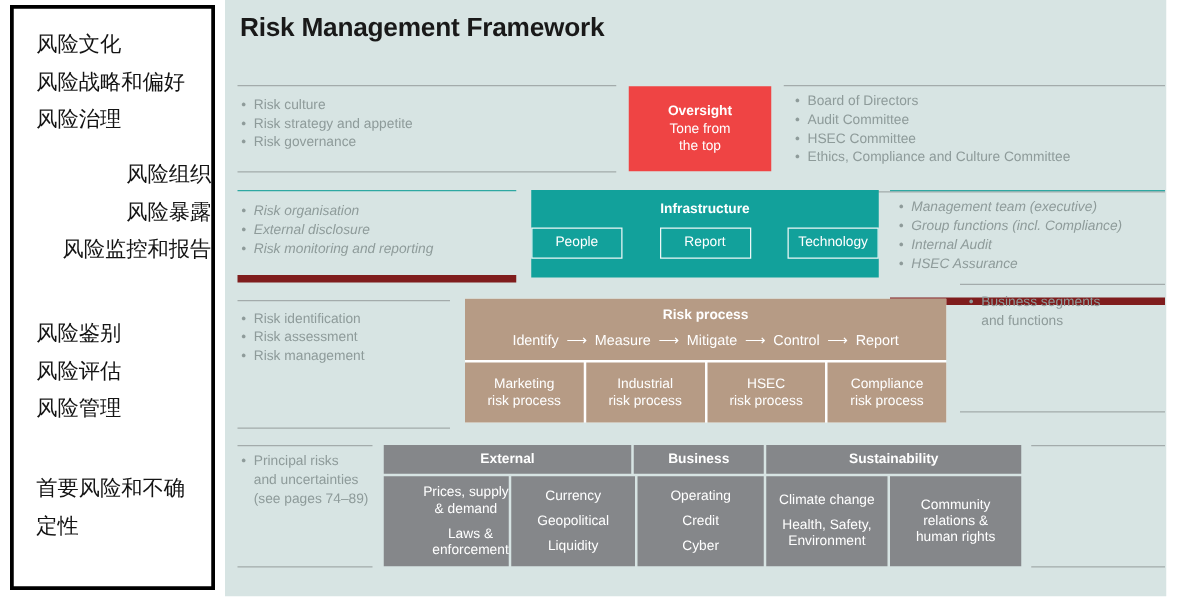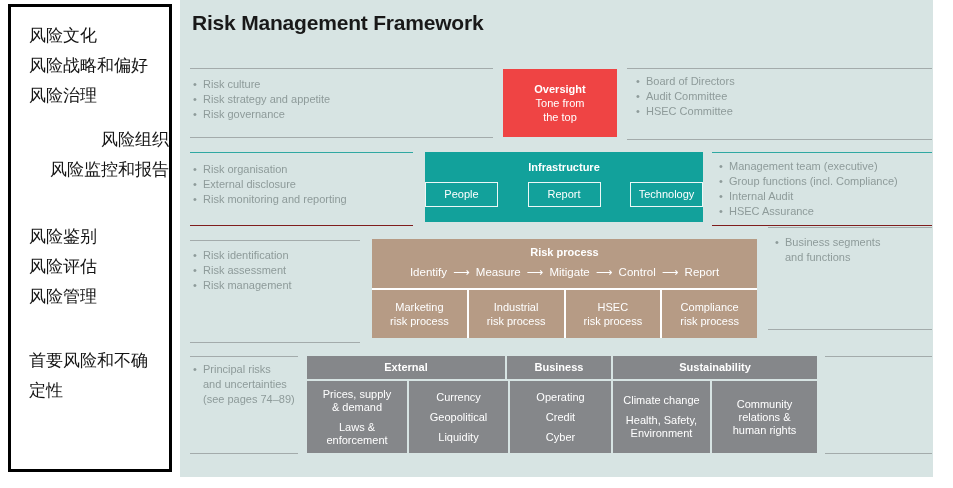--- a/index.html
+++ b/index.html
@@ -22,31 +22,31 @@
     position:absolute;left:180px;top:0;width:753px;height:477px;
     background:#d7e4e3;
   }
   .title{
     position:absolute;left:12px;top:11px;font-size:21px;font-weight:700;
     color:#191919;letter-spacing:-0.2px;
   }
   
   .zone{position:absolute;box-sizing:border-box;}
   .rule-gray{border-top:1px solid #a3abab;border-bottom:1px solid #a3abab;}
-  .rule-teal{border-top:1px solid #2fa8a2;border-bottom:1px solid #7f1d1d;}
+  .rule-teal{border-top:1px solid #2fa8a2;border-bottom:6px solid #7f1d1d;font-style:italic;}
   ul.bullets{list-style:none;margin:0;padding:0;}
   .bullets li{
     position:relative;padding-left:11px;font-size:11px;line-height:15px;
     color:#8e9b9a;white-space:pre-line;
   }
   .bullets li::before{content:"•";position:absolute;left:1px;}
   .z-r1-left{left:10px;top:68px;width:303px;height:70px;padding:8px 0 0 2px;}
-  .z-r1-right{left:447px;top:68px;width:305px;height:72px;padding:5px 0 0 8px;}
+  .z-r1-right{left:447px;top:68px;width:305px;height:86px;padding:5px 0 0 8px;}
   .z-r2-left{left:10px;top:152px;width:223px;height:74px;padding:9px 0 0 2px;}
-  .z-r2-right{left:532px;top:152px;width:220px;height:74px;padding:6px 0 0 6px;}
+  .z-r2-right{left:532px;top:152px;width:220px;height:92px;padding:6px 0 0 6px;}
   .z-r3-left{left:10px;top:240px;width:170px;height:103px;padding:7px 0 0 2px;}
   .z-r3-right{left:588px;top:227px;width:164px;height:103px;padding:7px 0 0 6px;}
   .z-r4-left{left:10px;top:356px;width:108px;height:98px;padding:5px 0 16px 2px;}
   .z-r4-right{left:645px;top:356px;width:107px;height:98px;}
   
   .oversight{
     position:absolute;left:323px;top:69px;width:114px;height:68px;background:#ef4444;
     color:#fff;display:flex;flex-direction:column;align-items:center;justify-content:center;
     text-align:center;font-size:11px;line-height:14px;
   }
@@ -80,33 +80,34 @@
     background:#85878a;color:#fff;font-weight:700;font-size:11px;line-height:23px;
     text-align:center;box-sizing:border-box;
   }
   .h-1{width:198px;}.h-2{width:104px;}.h-3{width:204px;}
   .ptable .brow{display:flex;gap:2px;height:72px;}
   .ptable .c{
     background:#85878a;color:#fff;font-size:11px;line-height:13px;text-align:center;
     display:flex;flex-direction:column;justify-content:center;gap:7px;box-sizing:border-box;
   }
   .ptable .c div{white-space:pre-line;}
-  .c-1{width:100px;}.c-2{width:99px;}.c-3{width:101px;}.c-4{width:97px;}.c-5{width:105px;}
+  .c-1{width:100px;align-items:flex-end;}.c-2{width:99px;}.c-3{width:101px;}.c-4{width:97px;}.c-5{width:105px;}
 </style>
 </head>
 <body>
 
 <div class="sidebar">
   <div class="grp g1">
     <div>风险文化</div>
     <div>风险战略和偏好</div>
     <div>风险治理</div>
   </div>
   <div class="grp g2">
     <div>风险组织</div>
+    <div>风险暴露</div>
     <div>风险监控和报告</div>
   </div>
   <div class="grp g3">
     <div>风险鉴别</div>
     <div>风险评估</div>
     <div>风险管理</div>
   </div>
   <div class="grp g4">
     <div>首要风险和不确定性</div>
   </div>
@@ -125,20 +126,21 @@
   <div class="oversight">
     <div class="t">Oversight</div>
     <div class="s">Tone from
 the top</div>
   </div>
   <div class="zone rule-gray z-r1-right">
     <ul class="bullets">
       <li>Board of Directors</li>
       <li>Audit Committee</li>
       <li>HSEC Committee</li>
+      <li>Ethics, Compliance and Culture Committee</li>
     </ul>
   </div>
 
   <div class="zone rule-teal z-r2-left">
     <ul class="bullets">
       <li>Risk organisation</li>
       <li>External disclosure</li>
       <li>Risk monitoring and reporting</li>
     </ul>
   </div>

